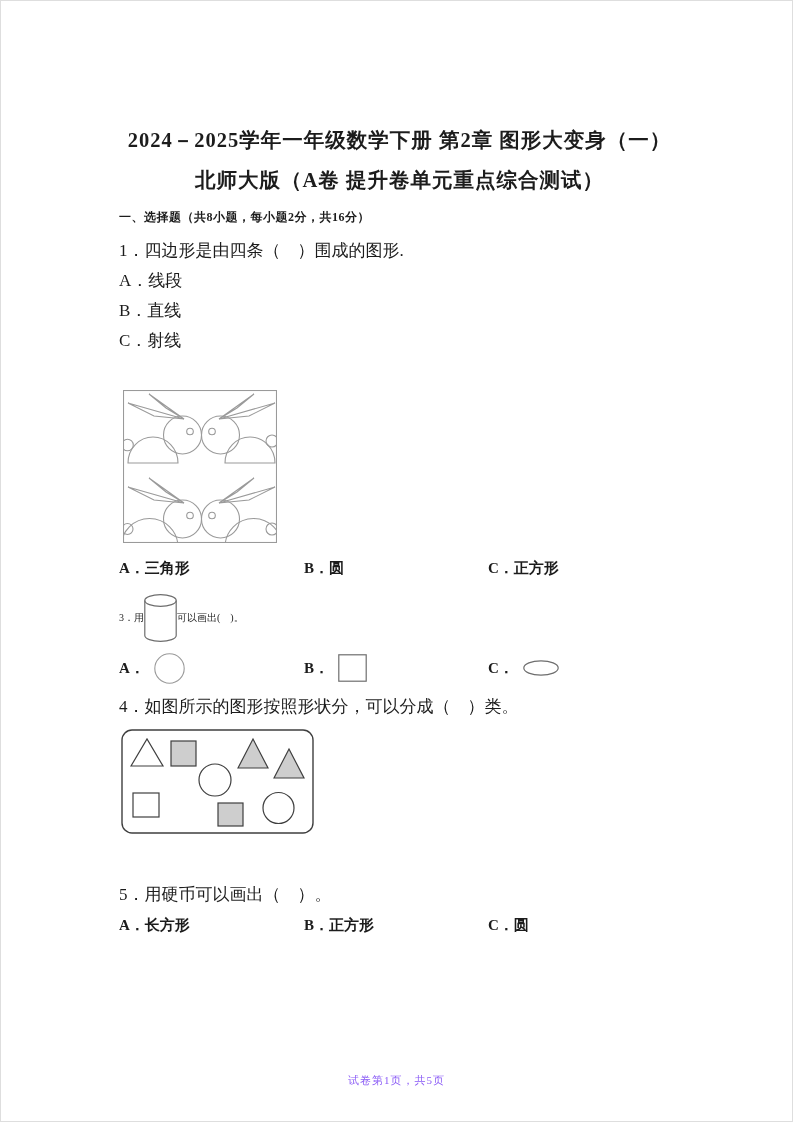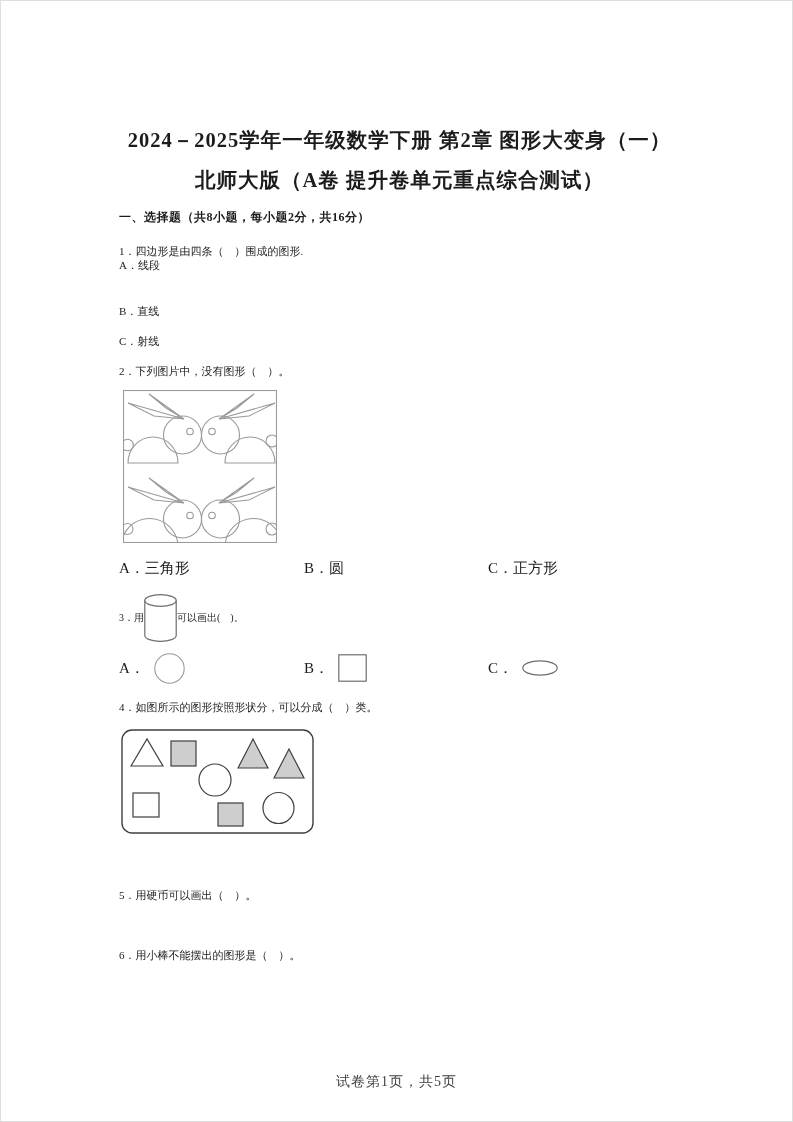--- a/index.html
+++ b/index.html
@@ -17,60 +17,59 @@
     position:absolute;left:0;width:100%;text-align:center;margin:3px;
     font-size:20.5px;font-weight:bold;letter-spacing:1px;line-height:26px;
   }
   .t1{top:123px}
   .t2{top:163px}
   .section{
     position:absolute;left:118px;top:206px;font-size:12px;font-weight:bold;
     letter-spacing:.5px;line-height:20px;
   }
   .tline{
-    position:absolute;left:118px;font-size:11px;line-height:20px;white-space:pre;
+    position:absolute;left:118px;font-size:17px;line-height:20px;white-space:pre;
   }
-  .optrow{position:absolute;left:0;width:100%;height:20px;font-size:15px;line-height:20px;}
+  .optrow{position:absolute;left:0;width:100%;height:20px;font-size:15px;line-height:20px;font-weight:bold;}
   .col{position:absolute;top:0;white-space:pre;}
   .colA{left:118px}.colB{left:303px}.colC{left:487px}
   .q3line{
     position:absolute;left:118px;top:592px;height:50px;
     display:flex;align-items:center;font-size:10px;white-space:pre;
   }
   .shapeopts{top:650px;height:34px;}
   .shapeopts .col{display:inline-flex;align-items:center;gap:9px;height:34px;}
   .fig{position:absolute;display:block;}
   .fig2{left:122px;top:389px;}
   .fig4{left:120px;top:728px;}
   .soft{fill:none;stroke:var(--line-soft);stroke-width:1.1;}
   .mid{fill:none;stroke:var(--line-mid);stroke-width:1.2;}
   .strong{fill:none;stroke:var(--line-strong);stroke-width:1.4;}
   .swhite{fill:#ffffff;stroke:var(--line-strong);stroke-width:1.2;}
   .sgray{fill:var(--shape-gray);stroke:var(--line-strong);stroke-width:1.2;}
   .footer{
     position:absolute;left:0;top:1072px;width:100%;text-align:center;
-    font-size:14px;color:#404040;letter-spacing:1px;
+    font-size:11px;color:#8b5cf6;letter-spacing:1px;
   }
 </style>
 </head>
 <body>
 
 <div class="page">
 
   <h1 class="title t1">2024－2025学年一年级数学下册 第2章 图形大变身（一）</h1>
   <h1 class="title t2">北师大版（A卷 提升卷单元重点综合测试）</h1>
 
   <div class="section">一、选择题（共8小题，每小题2分，共16分）</div>
 
   <div class="tline" style="top:240px">1．四边形是由四条（　）围成的图形.</div>
-  <div class="tline" style="top:254px">A．线段</div>
+  <div class="tline" style="top:270px">A．线段</div>
   <div class="tline" style="top:300px">B．直线</div>
   <div class="tline" style="top:330px">C．射线</div>
 
-  <div class="tline" style="top:360px">2．下列图片中，没有图形（　）。</div>
 
   <svg class="fig fig2" width="154" height="153" viewBox="0 0 154 153">
     <defs>
         <clipPath id="figclip">
           <rect x="0.5" y="0.5" width="153" height="152"></rect>
         </clipPath>
       </defs>
     <rect class="soft" x="0.5" y="0.5" width="153" height="152"></rect>
     <g clip-path="url(#figclip)">
 
@@ -151,18 +150,22 @@
     <path class="sgray" d="M117,39 L132,10 L147,39 Z"></path>
     <path class="sgray" d="M153,49 L168,20 L183,49 Z"></path>
     <circle class="swhite" cx="94" cy="51" r="16"></circle>
     <rect class="swhite" x="12" y="64" width="26" height="24"></rect>
     <rect class="sgray" x="97" y="74" width="25" height="23"></rect>
     <circle class="swhite" cx="157.5" cy="79" r="15.5"></circle>
   </svg>
 
 
   <div class="tline" style="top:884px">5．用硬币可以画出（　）。</div>
+  <div class="optrow" style="top:914px">
+    <span class="col colA">A．长方形</span>
+    <span class="col colB">B．正方形</span>
+    <span class="col colC">C．圆</span>
+  </div>
 
-  <div class="tline" style="top:944px">6．用小棒不能摆出的图形是（　）。</div>
 
   <div class="footer">试卷第1页，共5页</div>
 
 </div>
 
 </body></html>

